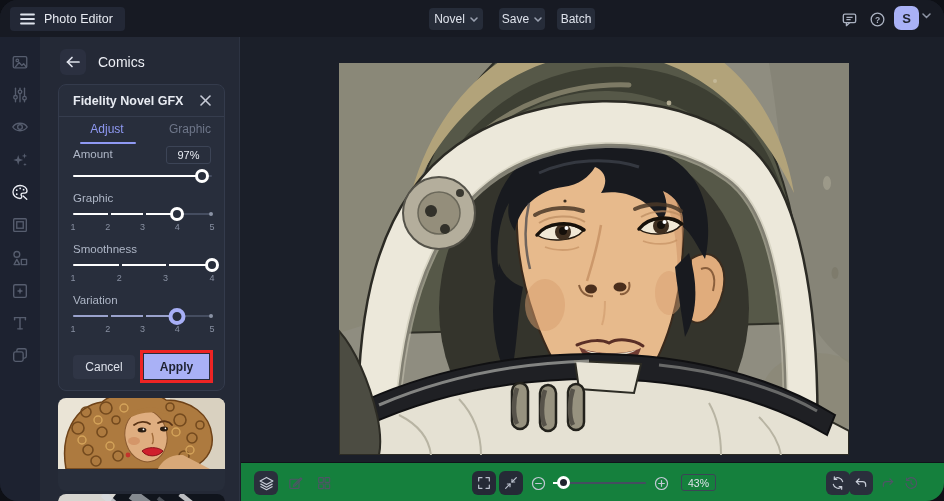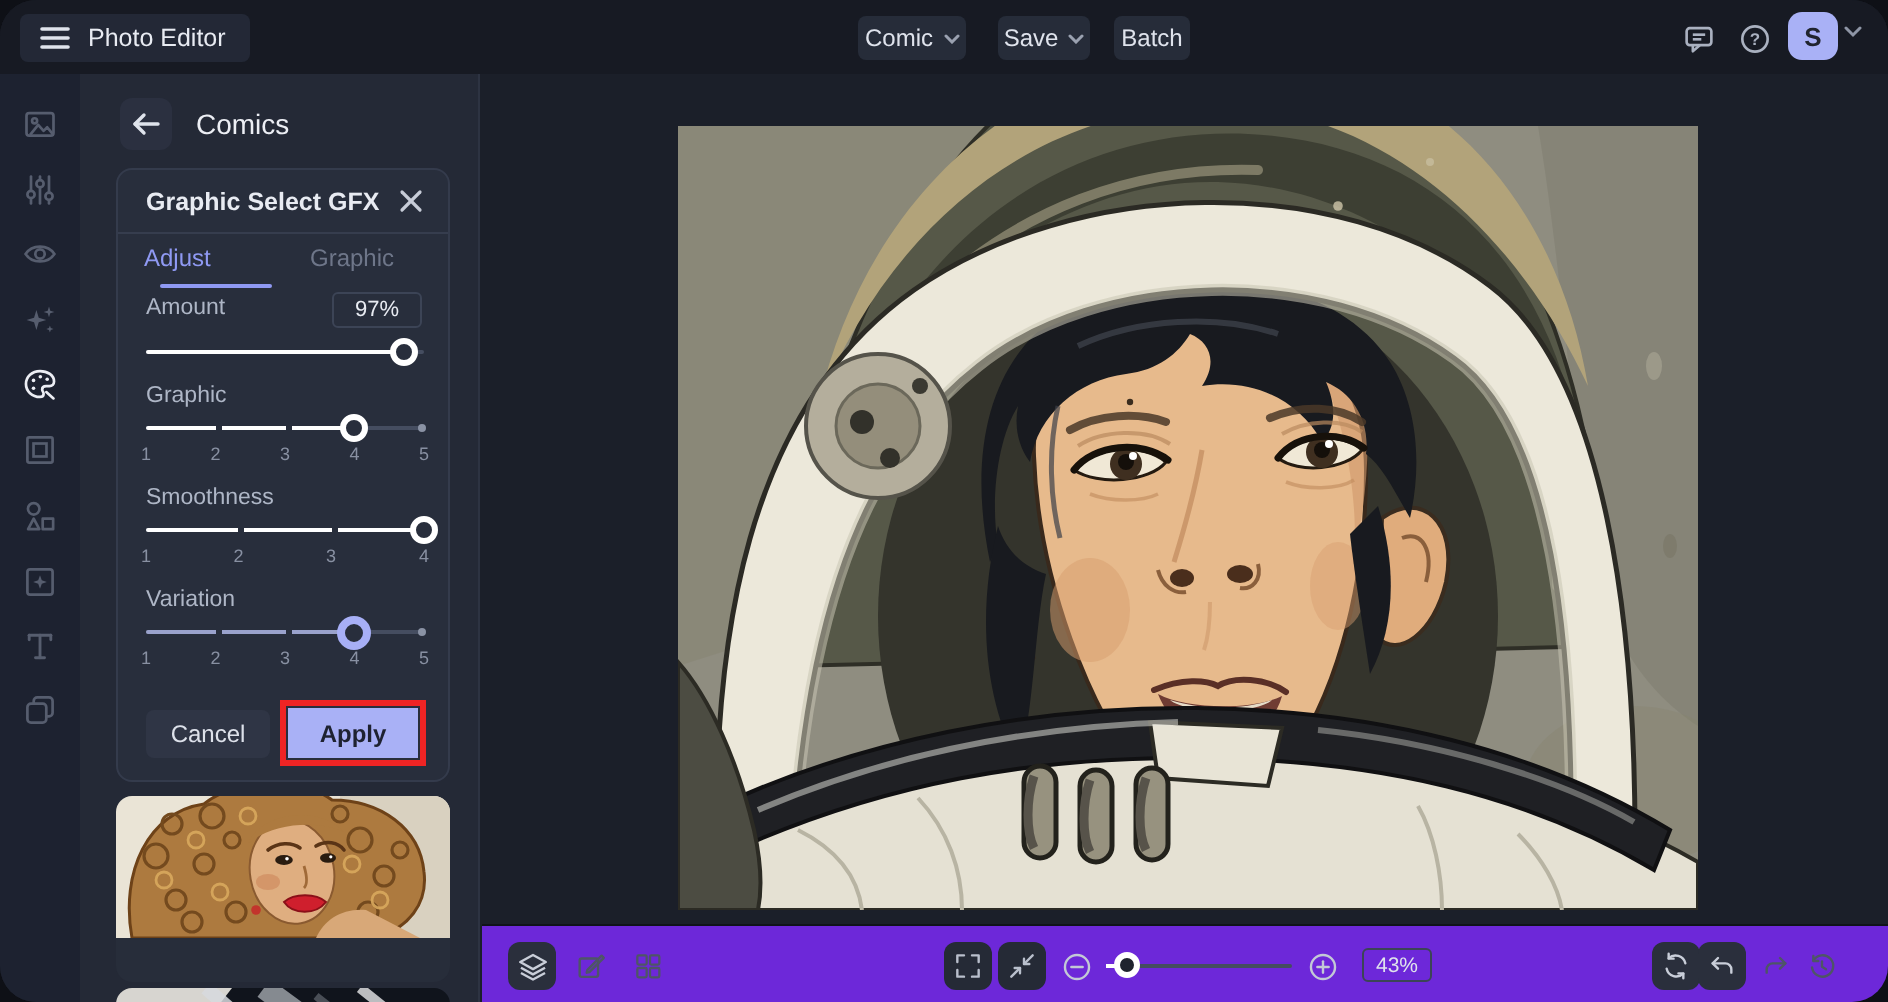--- a/index.html
+++ b/index.html
@@ -30,21 +30,21 @@
            border-right:1px solid #2d3342; z-index:10; overflow:hidden; }
   .back-btn { position:absolute; left:20px; top:12px; width:26px; height:26px; background:#2b3040; border-radius:6px;
               color:#dfe3ec; display:flex; align-items:center; justify-content:center; cursor:pointer; }
   .panel-title { position:absolute; left:58px; top:17px; color:#eceef4; font-size:14px; font-weight:normal; }
 
   .card { position:absolute; left:18px; top:47px; width:167px; height:307px; background:#282e3c;
           border:1px solid #343b4c; border-radius:8px; }
   .card-title { position:absolute; left:14px; top:9px; color:#e8ebf2; font-size:12.5px; font-weight:bold; }
   .card-close { position:absolute; right:11px; top:9px; width:14px; height:14px; color:#c7ccd8; cursor:pointer; }
   .card-div { position:absolute; left:0; top:31px; width:100%; height:1px; background:#363d4e; }
-  .tab { position:absolute; top:37px; width:70px; height:22px; font-size:12px; text-align:left; cursor:pointer; }
+  .tab { position:absolute; top:37px; width:70px; height:22px; font-size:12px; text-align:center; cursor:pointer; }
   .tab.active { color:#8f99f3; }
   .tab.idle { color:#6e7689; }
   .tab-underline { position:absolute; left:21px; top:57px; width:56px; height:2px; background:#8f99f3; border-radius:2px; }
 
   .sl-label { position:absolute; left:14px; color:#aeb6c6; font-size:11.5px; }
   .badge { position:absolute; right:13px; width:45px; height:18px; border:1px solid #3c4456; border-radius:3px;
            color:#e8ebf2; font-size:11px; display:flex; align-items:center; justify-content:center; }
   .slider { position:absolute; left:14px; width:139px; height:16px; cursor:pointer; }
   .track { position:absolute; left:0; top:7px; width:100%; height:2px; background:#454d60; border-radius:2px; }
   .fill  { position:absolute; left:0; top:7px; height:2px; background:#ffffff; border-radius:2px; }
@@ -70,21 +70,21 @@
                 display:flex; align-items:center; }
   .preset-name { margin-left:10px; color:#e8ebf2; font-size:11.5px; }
   .preset-ai { margin-left:auto; margin-right:10px; color:#2fc6ae; font-size:11px; font-weight:bold; }
   .preset2 { position:absolute; left:18px; top:457px; width:167px; height:44px; border-radius:8px; overflow:hidden; cursor:pointer; }
 
   
   .canvas { position:absolute; left:241px; top:37px; width:703px; height:425px; background:#1b1f29; }
   .artwork { position:absolute; left:98px; top:26px; width:510px; height:392px; }
 
   
-  .bottombar { position:absolute; left:241px; top:462px; width:703px; height:39px; background:#6d28d9;
+  .bottombar { position:absolute; left:241px; top:462px; width:703px; height:39px; background:#15803d;
                border-top:1px solid #10131a; z-index:15; }
   .bb-btn { position:absolute; top:8px; width:24px; height:24px; border-radius:6px; display:flex; align-items:center;
             justify-content:center; cursor:pointer; }
   .bb-box { background:#2a2f3c; color:#c9ced9; }
   .bb-lite { background:#252a36; color:#b9bfcc; }
   .bb-dim { color:#4e5566; }
   .zoom-track { position:absolute; left:312px; top:19px; width:93px; height:2px; background:#454d60; border-radius:2px; cursor:pointer; }
   .zoom-fill { position:absolute; left:312px; top:19px; width:11px; height:2px; background:#ffffff; }
   .zoom-handle { position:absolute; left:316px; top:13px; width:13px; height:13px; border-radius:50%;
                  background:#1f232e; border:3px solid #fff; cursor:grab; }
@@ -106,21 +106,21 @@
               <line x1="1" y1="1.5" x2="14" y2="1.5"></line>
               <line x1="1" y1="6" x2="14" y2="6"></line>
               <line x1="1" y1="10.5" x2="14" y2="10.5"></line>
             </g>
           </svg>
       </span>
       <span>Photo Editor</span>
     </div>
 
     <div class="tb-btn" style="left:429px;width:54px;">
-      <span>Comic</span>
+      <span>Novel</span>
       <span>
           <svg width="8" height="5" viewBox="0 0 8 5">
             <path d="M1,1 L4,4 L7,1" stroke="#9aa1b0" stroke-width="1.5" fill="none" stroke-linecap="round"></path>
           </svg>
         </span>
     </div>
     <div class="tb-btn" style="left:499px;width:46px;">
       <span>Save</span>
       <span>
           <svg width="8" height="5" viewBox="0 0 8 5">
@@ -260,21 +260,21 @@
       <svg width="14" height="12" viewBox="0 0 14 12">
           <g stroke="currentColor" stroke-width="1.7" fill="none" stroke-linecap="round" stroke-linejoin="round">
             <line x1="13" y1="6" x2="1.5" y2="6"></line>
             <path d="M6,1.5 L1.5,6 L6,10.5"></path>
           </g>
         </svg>
     </div>
     <div class="panel-title">Comics</div>
 
     <div class="card">
-      <div class="card-title">Graphic Select GFX</div>
+      <div class="card-title">Fidelity Novel GFX</div>
       <div class="card-close">
         <svg width="13" height="13" viewBox="0 0 13 13">
             <g stroke="currentColor" stroke-width="1.6" stroke-linecap="round">
               <line x1="2" y1="2" x2="11" y2="11"></line>
               <line x1="11" y1="2" x2="2" y2="11"></line>
             </g>
           </svg>
       </div>
       <div class="card-div"></div>
 

